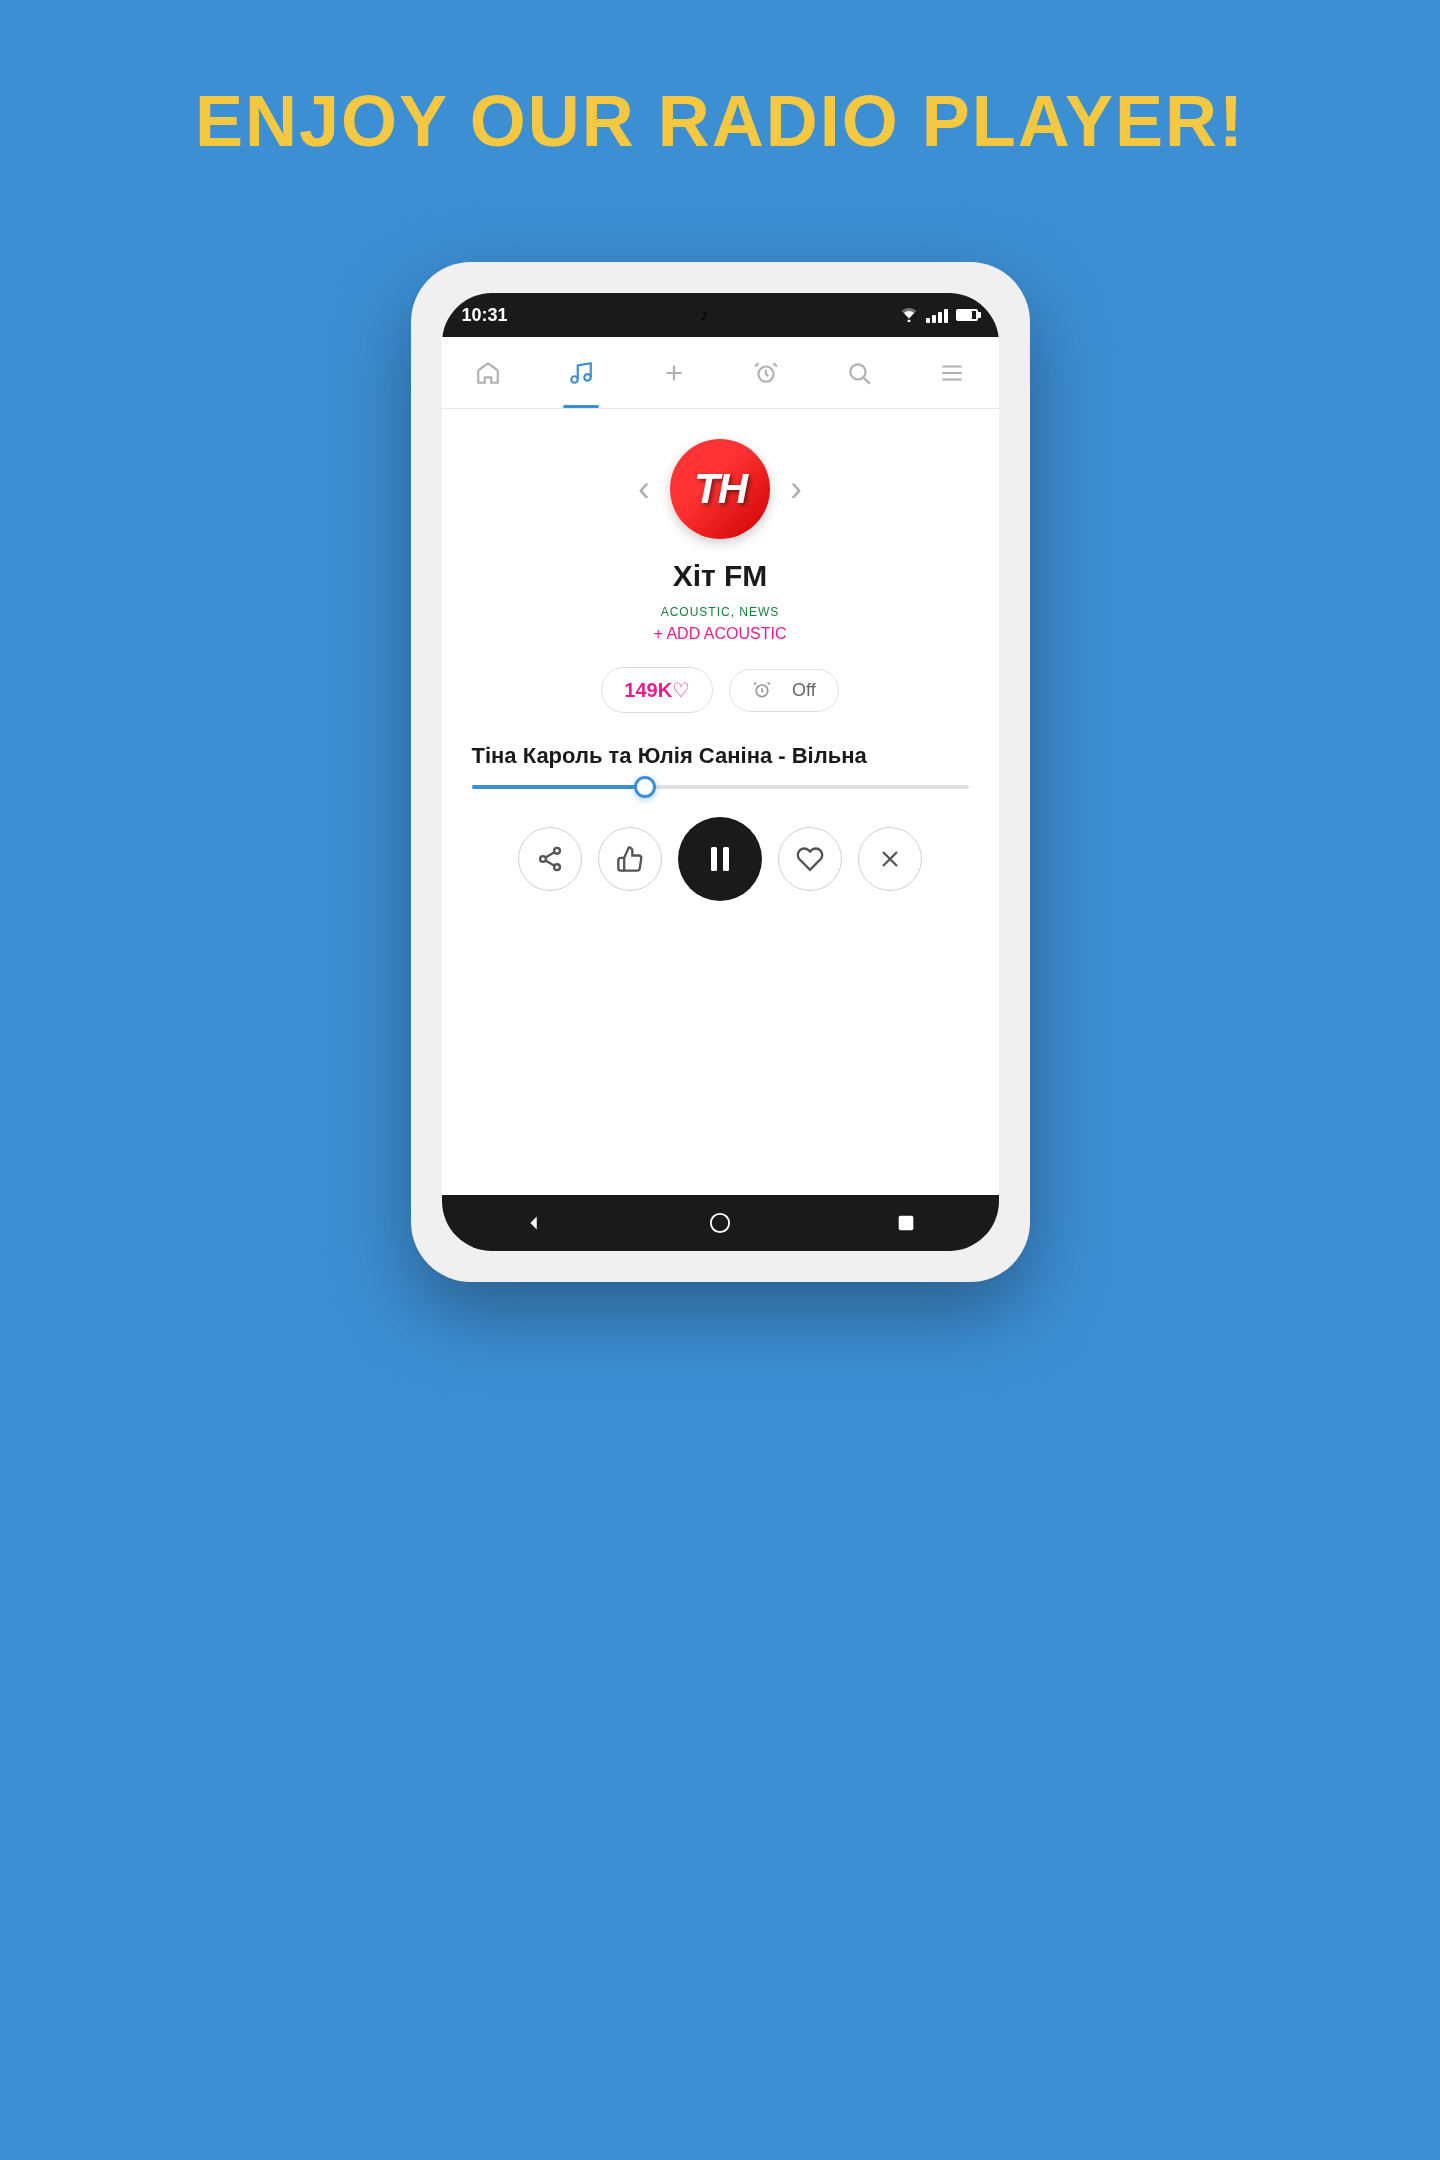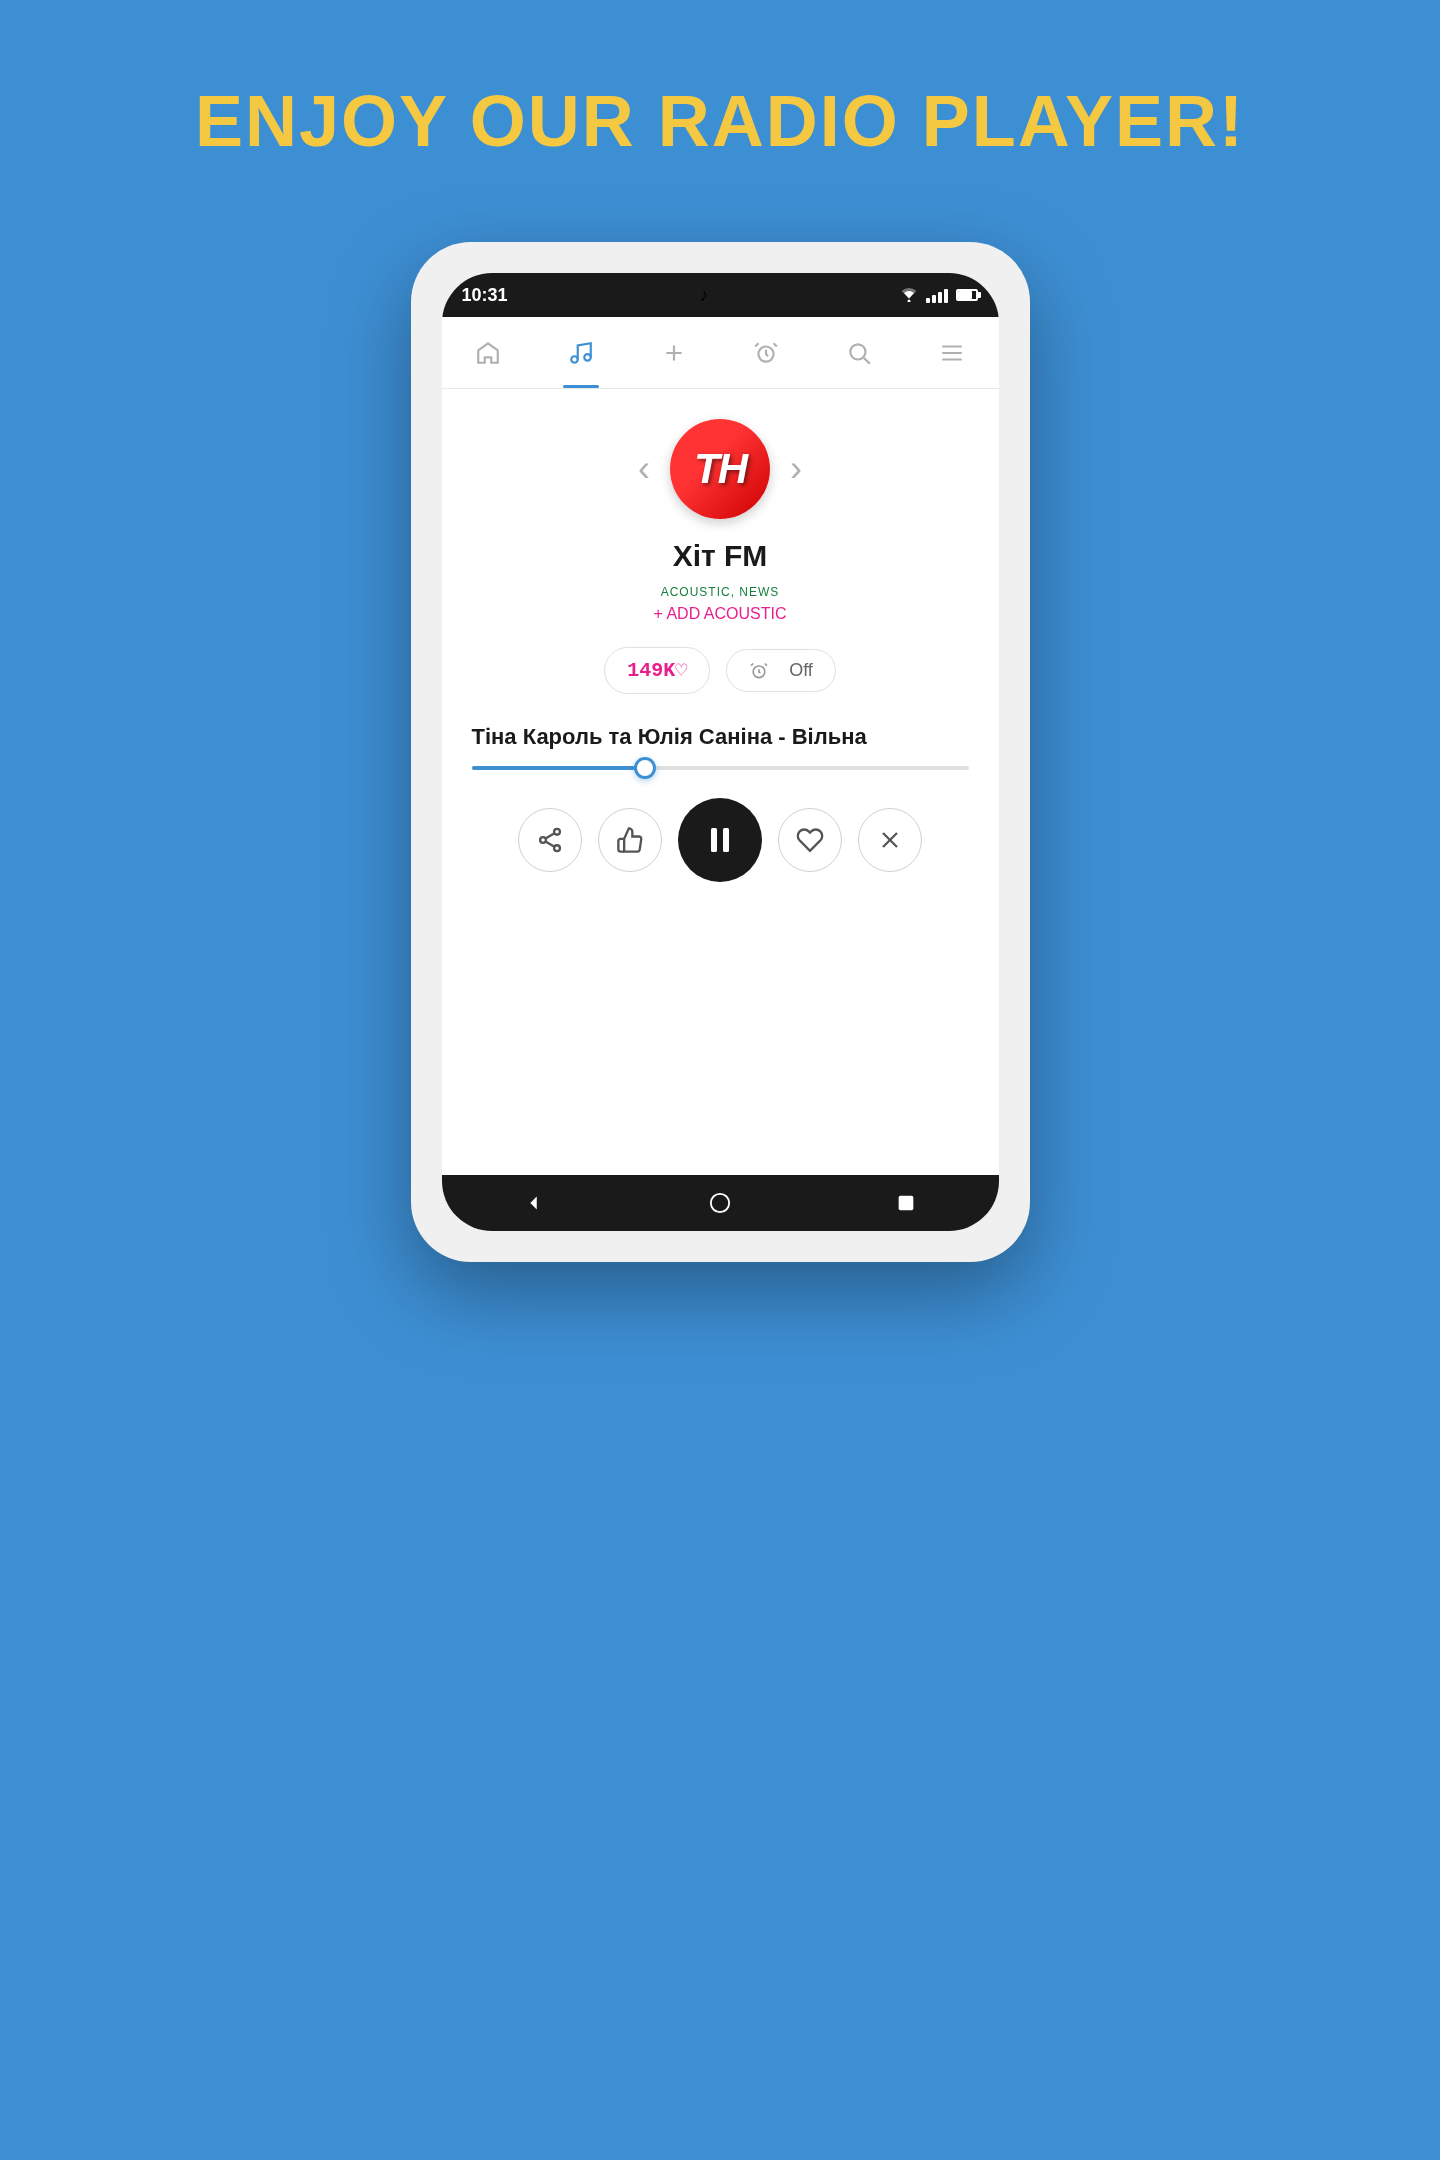--- a/index.html
+++ b/index.html
@@ -20,21 +20,21 @@
       font-size: 72px;
       font-weight: 900;
       color: #f5c842;
       text-align: center;
       letter-spacing: 2px;
       text-transform: uppercase;
     }
 
     
     .phone-wrapper {
-      margin-top: 80px;
+      margin-top: 100px;
       width: 619px;
       height: 1020px;
       background: #f0f0f0;
       border-radius: 60px;
       padding: 31px;
       box-shadow: 0 30px 80px rgba(0,0,0,0.35);
       position: relative;
     }
 
     .phone-inner {
@@ -208,25 +208,24 @@
       align-items: center;
       gap: 16px;
       margin-bottom: 30px;
     }
 
     .likes-btn {
       border: 1.5px solid #e0e0e0;
       border-radius: 30px;
       padding: 10px 22px;
       display: flex;
-      align-items: center;
+      align-items: flex-end;
       gap: 0;
       cursor: pointer;
       background: white;
-      font-family: Liberation Mono, monospace;
     }
 
     .likes-count {
       font-size: 20px;
       font-weight: 700;
       color: #e91e8c;
     }
 
     .heart-icon {
       color: #e91e8c;

